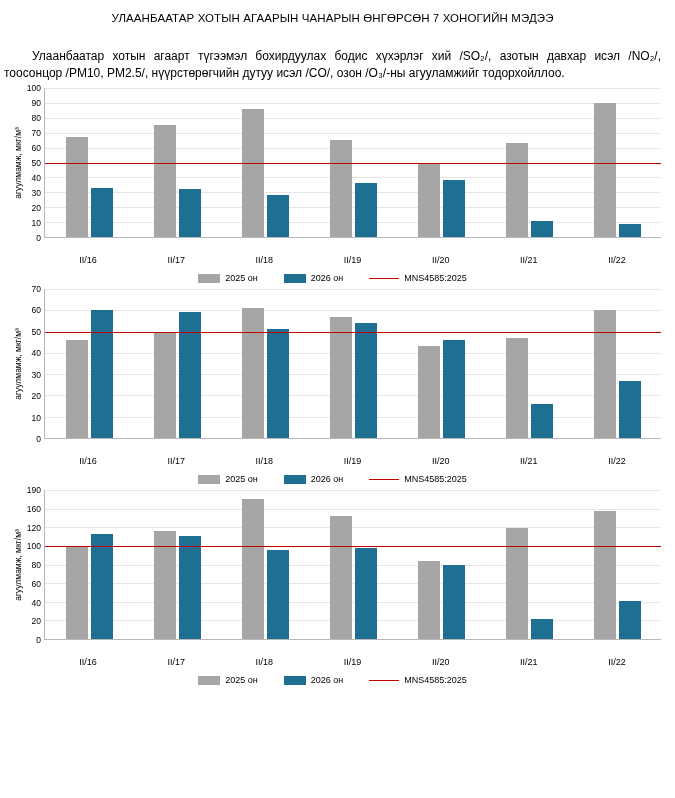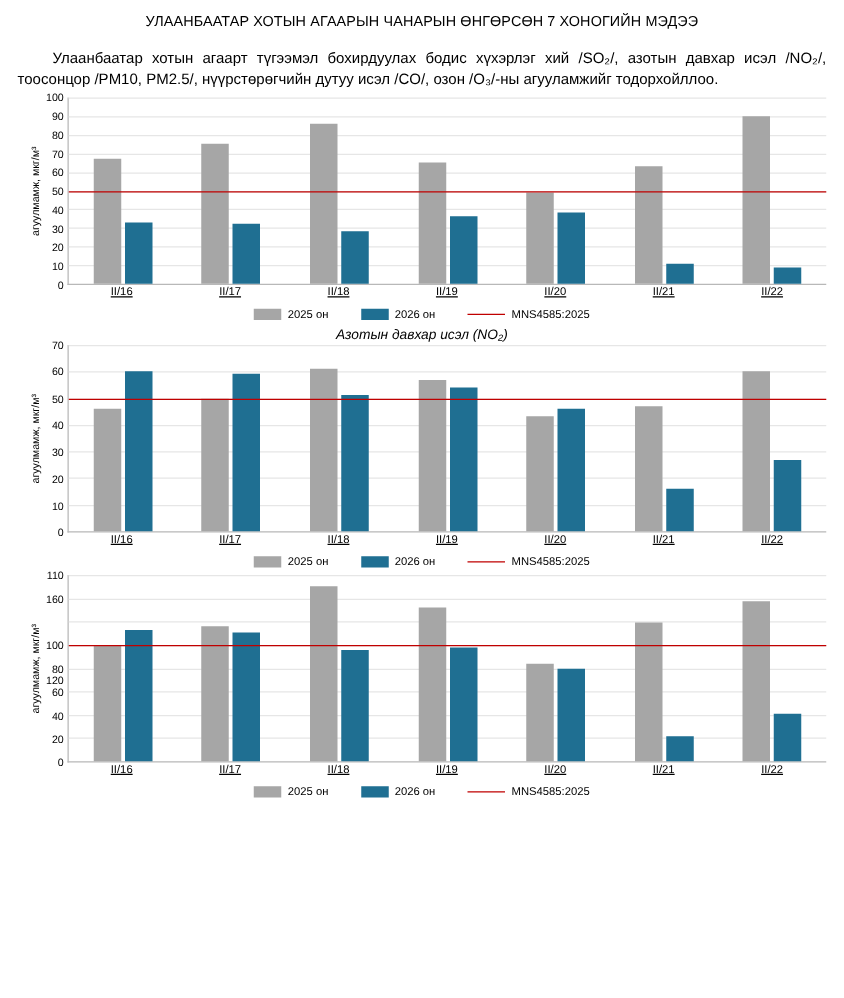--- a/index.html
+++ b/index.html
@@ -5,31 +5,31 @@
   * { box-sizing: border-box; }
   html, body { margin: 0; padding: 0; }
   body {
     width: 675px;
     height: 798px;
     background: #ffffff;
     font-family: "Liberation Sans", sans-serif;
     color: #000000;
     overflow: hidden;
   }
-  .page { width: 675px; height: 798px; padding: 10px 14px 0 14px; }
+  .page { width: 675px; height: 798px; padding: 10px 14px 0 4px; }
 
   .doc-title {
     text-align: center;
     font-size: 11.5px;
     line-height: 16px;
     font-weight: normal;
     letter-spacing: 0.1px;
   }
   .doc-para {
-    margin-top: 12px;
+    margin-top: 22px;
     font-size: 12px;
     line-height: 17px;
     text-align: justify;
     text-indent: 28px;
   }
 
   .chart-block { margin-top: 6px; }
   .chart-title {
     text-align: center;
     font-size: 11px;
@@ -99,22 +99,21 @@
     height: 100%;
     gap: 3px;
   }
   .bar { width: 22px; }
   .bar.a { background: #a6a6a6; }
   .bar.b { background: #1f6f92; }
 
   .xaxis {
     display: flex;
     margin-left: 40px;
-    margin-top: 0;
-    text-decoration: underline;
+    margin-top: 17px;
   }
   .xaxis div {
     flex: 1;
     text-align: center;
     font-size: 9px;
   }
 
   .legend {
     display: flex;
     align-items: center;
@@ -221,21 +220,20 @@
             <span class="swatch b"></span>
             <span>2026 он</span>
           </div>
           <div class="item">
             <span class="swatch line"></span>
             <span>MNS4585:2025</span>
           </div>
         </div>
       </div>
       <div class="chart-block">
-        <div class="chart-title">Азотын давхар исэл (NO₂)</div>
         <div class="plot-wrap">
           <div class="ylabel">
             <span>агуулмамж, мкг/м³</span>
           </div>
           <div class="yticks">
             <div style="top: 100%;">0</div>
             <div style="top: 85.7143%;">10</div>
             <div style="top: 71.4286%;">20</div>
             <div style="top: 57.1429%;">30</div>
             <div style="top: 42.8571%;">40</div>
@@ -313,23 +311,23 @@
           <div class="ylabel">
             <span>агуулмамж, мкг/м³</span>
           </div>
           <div class="yticks">
             <div style="top: 100%;">0</div>
             <div style="top: 87.5%;">20</div>
             <div style="top: 75%;">40</div>
             <div style="top: 62.5%;">60</div>
             <div style="top: 50%;">80</div>
             <div style="top: 37.5%;">100</div>
-            <div style="top: 25%; margin-top: 46px;">120</div>
+            <div style="top: 25%;">120</div>
             <div style="top: 12.5%;">160</div>
-            <div style="top: 0%;">110</div>
+            <div style="top: 0%;">190</div>
           </div>
           <div class="plot">
             <div class="gridline" style="top: 87.5%;"></div>
             <div class="gridline" style="top: 75%;"></div>
             <div class="gridline" style="top: 62.5%;"></div>
             <div class="gridline" style="top: 50%;"></div>
             <div class="gridline" style="top: 37.5%;"></div>
             <div class="gridline" style="top: 25%;"></div>
             <div class="gridline" style="top: 12.5%;"></div>
             <div class="gridline" style="top: 0%;"></div>

